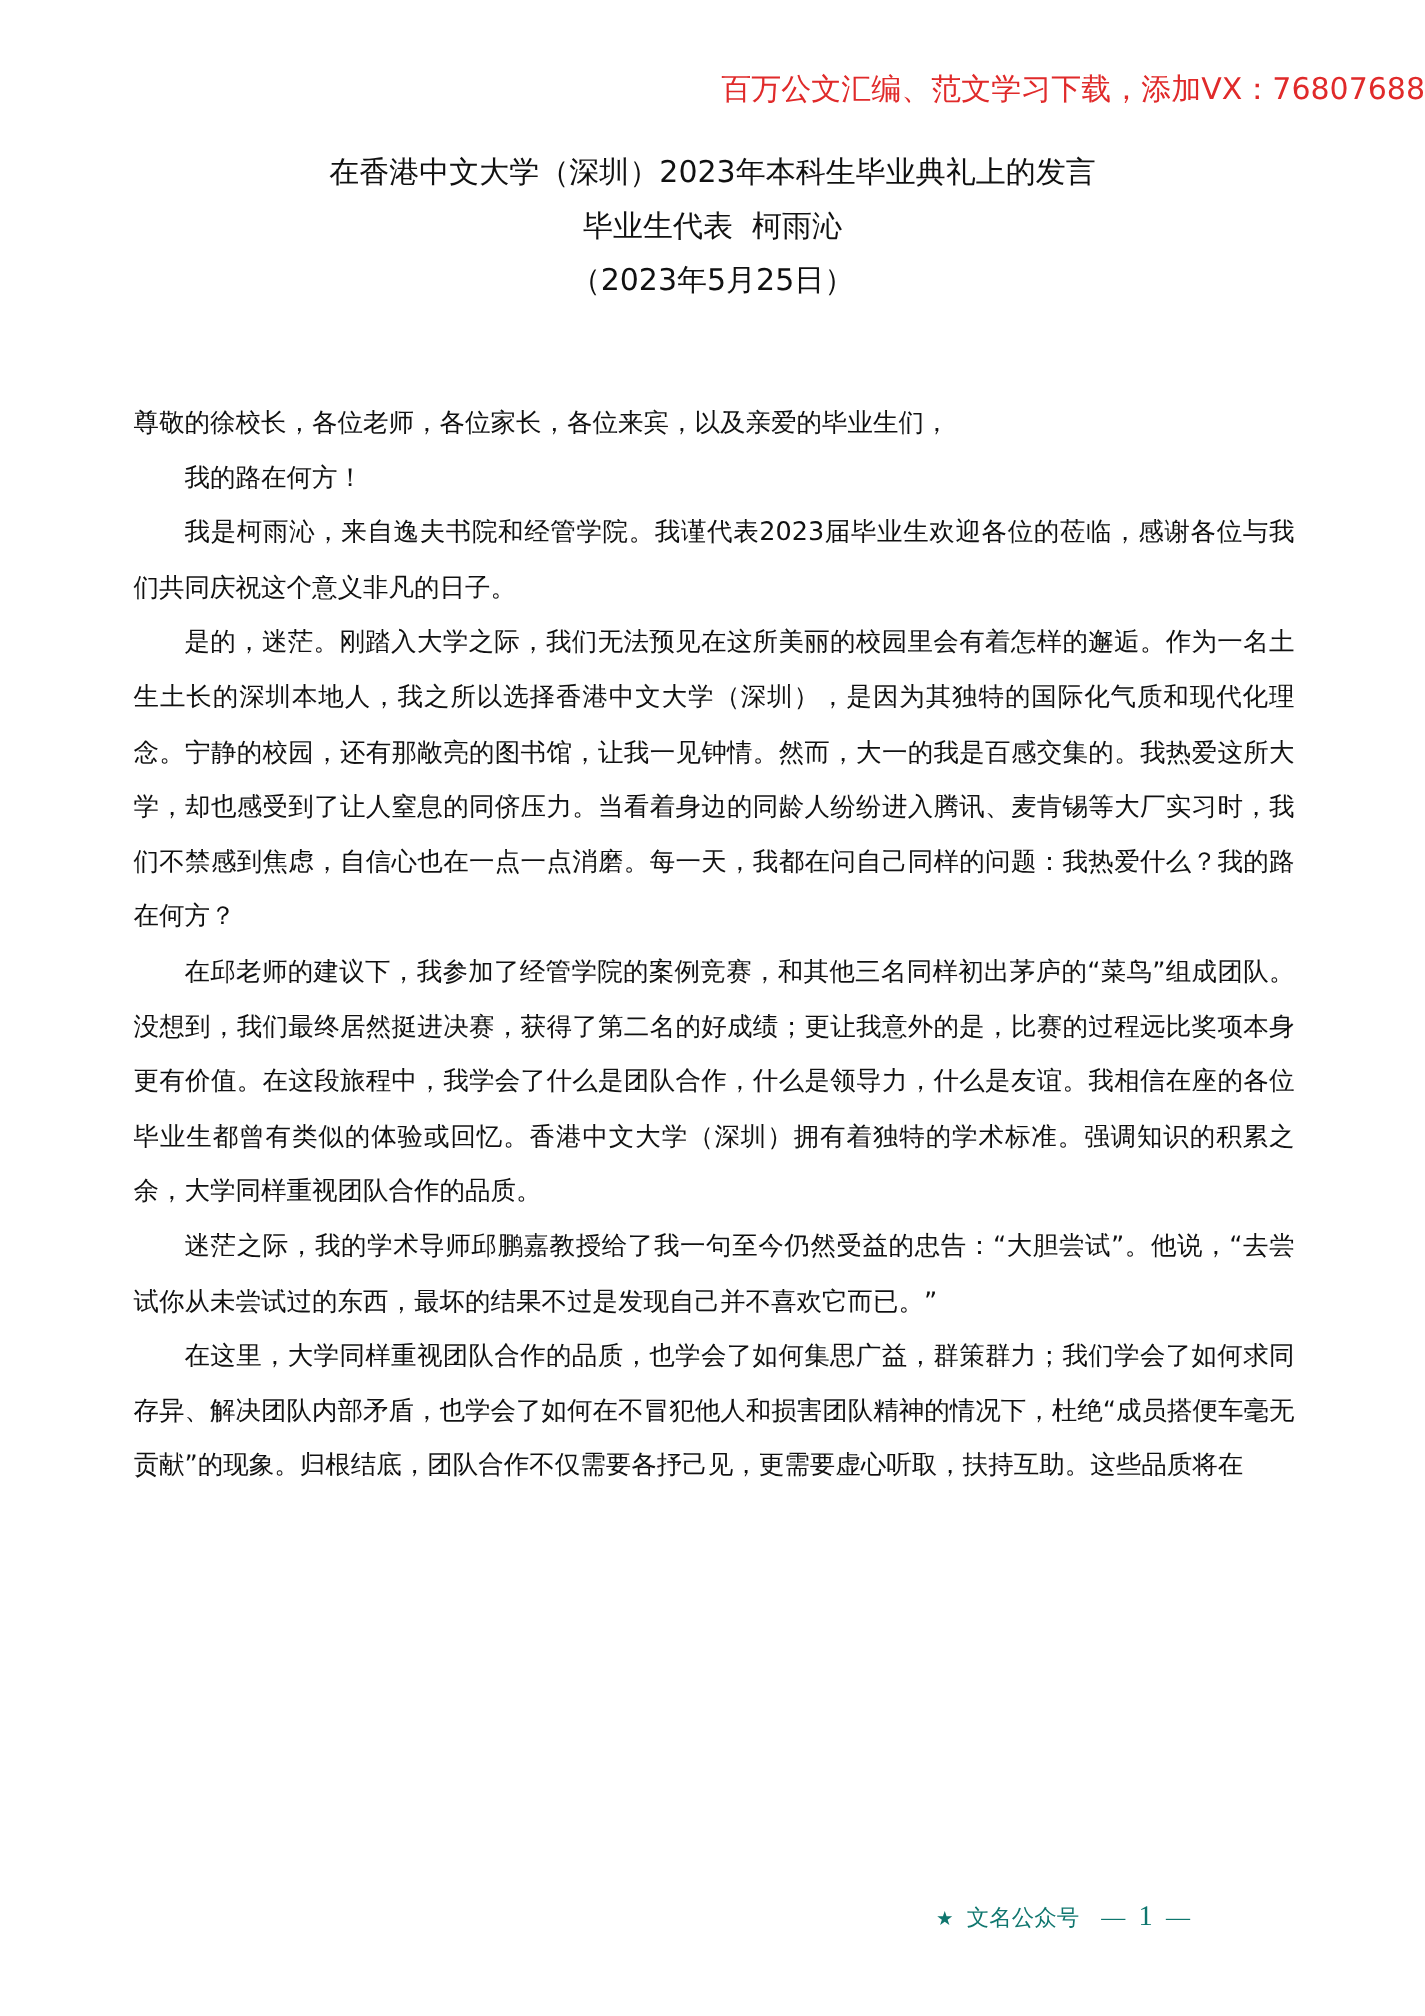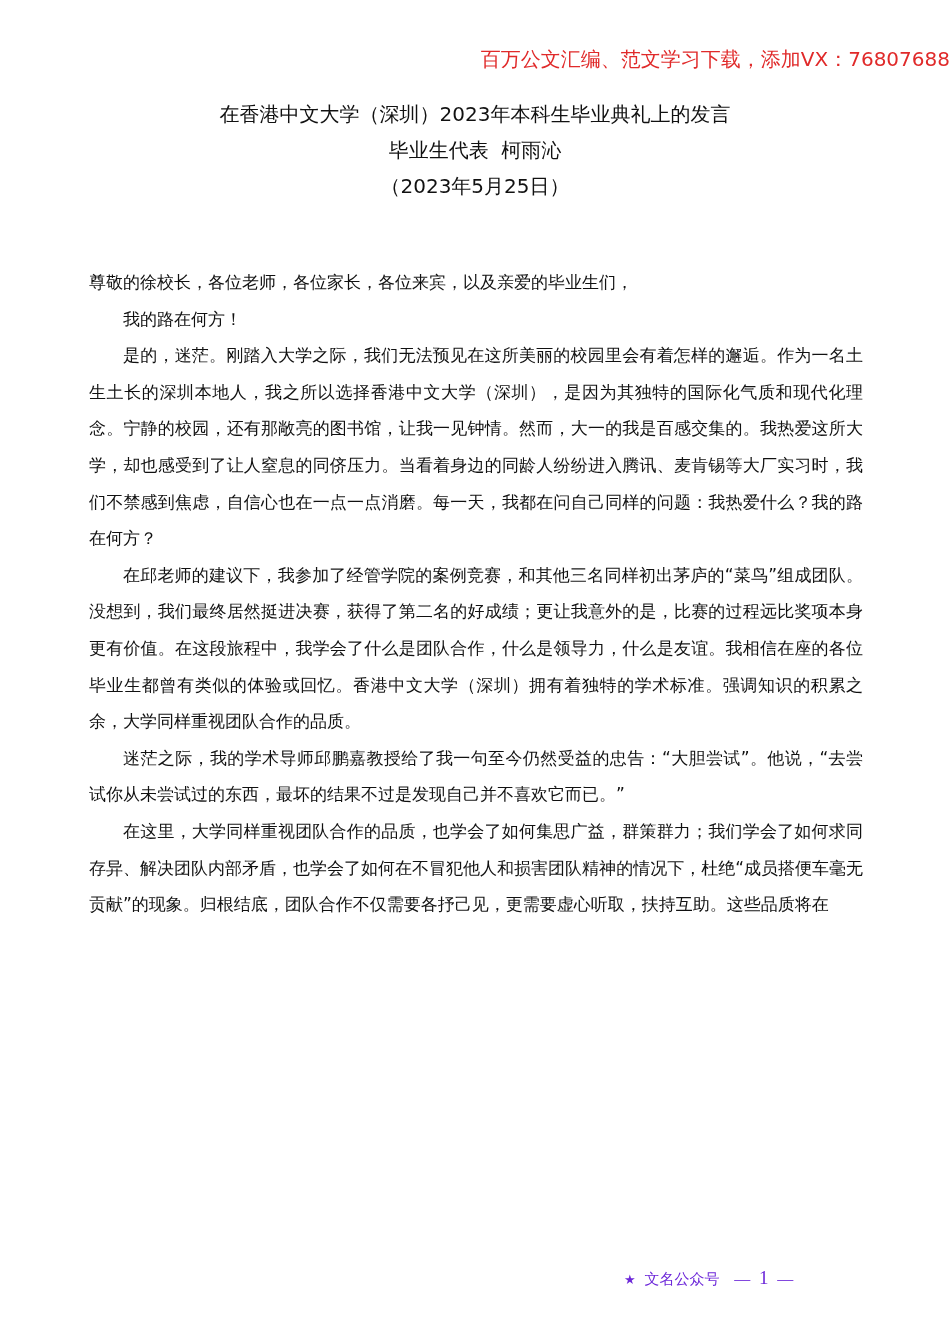--- a/index.html
+++ b/index.html
@@ -59,21 +59,21 @@
     .body-text p.salutation {
       text-indent: 0;
     }
     .footer {
       position: absolute;
       top: 1266px;
       left: 624px;
       font-size: 15px;
       line-height: 24px;
       white-space: nowrap;
-      color: #6d28d9;
+      color: #0f766e;
     }
     .footer .star { font-size: 13px; margin-right: 4px; }
     .footer .pagenum {
       font-family: "Liberation Serif", "DejaVu Serif", serif;
       font-size: 19px;
       margin: 0 4px;
     }
     .footer .dash {
       font-family: "Liberation Serif", "DejaVu Serif", serif;
       font-size: 16px;
@@ -88,20 +88,21 @@
 
   <div class="title-block">
     <div>在香港中文大学（深圳）2023年本科生毕业典礼上的发言</div>
     <div style="white-space: pre;">毕业生代表  柯雨沁</div>
     <div>（2023年5月25日）</div>
   </div>
 
   <div class="body-text">
     <p class="salutation">尊敬的徐校长，各位老师，各位家长，各位来宾，以及亲爱的毕业生们，</p>
     <p>我的路在何方！</p>
+    <p>我是柯雨沁，来自逸夫书院和经管学院。我谨代表2023届毕业生欢迎各位的莅临，感谢各位与我们共同庆祝这个意义非凡的日子。</p>
     <p>是的，迷茫。刚踏入大学之际，我们无法预见在这所美丽的校园里会有着怎样的邂逅。作为一名土生土长的深圳本地人，我之所以选择香港中文大学（深圳），是因为其独特的国际化气质和现代化理念。宁静的校园，还有那敞亮的图书馆，让我一见钟情。然而，大一的我是百感交集的。我热爱这所大学，却也感受到了让人窒息的同侪压力。当看着身边的同龄人纷纷进入腾讯、麦肯锡等大厂实习时，我们不禁感到焦虑，自信心也在一点一点消磨。每一天，我都在问自己同样的问题：我热爱什么？我的路在何方？</p>
     <p>在邱老师的建议下，我参加了经管学院的案例竞赛，和其他三名同样初出茅庐的“菜鸟”组成团队。没想到，我们最终居然挺进决赛，获得了第二名的好成绩；更让我意外的是，比赛的过程远比奖项本身更有价值。在这段旅程中，我学会了什么是团队合作，什么是领导力，什么是友谊。我相信在座的各位毕业生都曾有类似的体验或回忆。香港中文大学（深圳）拥有着独特的学术标准。强调知识的积累之余，大学同样重视团队合作的品质。</p>
     <p>迷茫之际，我的学术导师邱鹏嘉教授给了我一句至今仍然受益的忠告：“大胆尝试”。他说，“去尝试你从未尝试过的东西，最坏的结果不过是发现自己并不喜欢它而已。”</p>
     <p>在这里，大学同样重视团队合作的品质，也学会了如何集思广益，群策群力；我们学会了如何求同存异、解决团队内部矛盾，也学会了如何在不冒犯他人和损害团队精神的情况下，杜绝“成员搭便车毫无贡献”的现象。归根结底，团队合作不仅需要各抒己见，更需要虚心听取，扶持互助。这些品质将在</p>
   </div>
 
   <div class="footer">
     <span class="star">★</span>
     <span>文名公众号</span>
     <span class="dash" style="margin-left:10px;">—</span>

